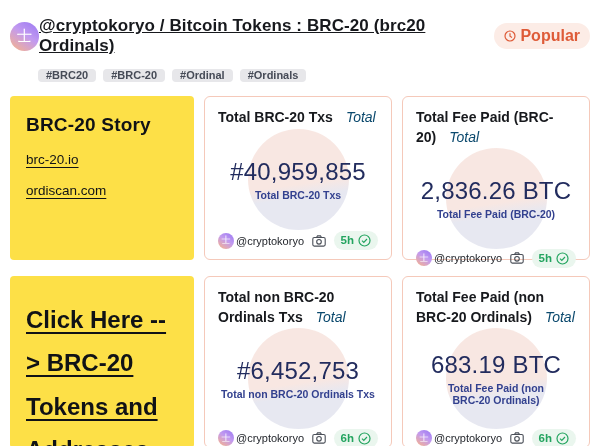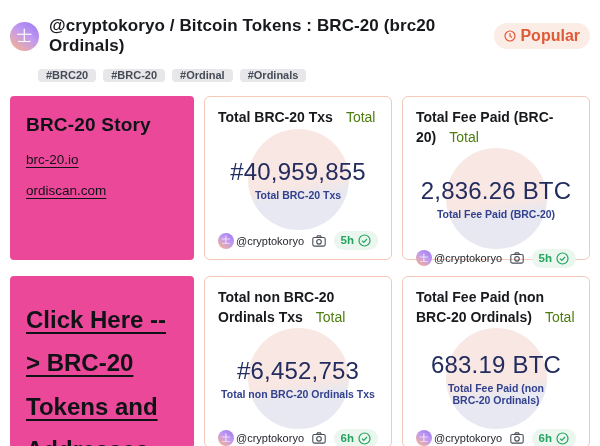--- a/index.html
+++ b/index.html
@@ -6,21 +6,21 @@
   html,body { width:600px; height:446px; background:#ffffff; font-family:"Liberation Sans", sans-serif; overflow:hidden; }
 
   
   .header { display:flex; align-items:center; padding:16px 10px 0 10px; }
   .avatar {
     width:29px; height:29px; border-radius:50%;
     background:linear-gradient(215deg,#9d7bf2 5%,#c29af0 45%,#f5b28e 95%);
     color:#fff; font-size:15px; display:flex; align-items:center; justify-content:center;
     flex:0 0 auto;
   }
-  .page-title { font-size:17px; font-weight:700; color:#17191d; margin-left:10px; letter-spacing:.1px; }
+  .page-title { font-size:17px; font-weight:700; color:#17191d; letter-spacing:.1px;text-decoration:underline; }
   .popular-badge {
     display:inline-flex; align-items:center; gap:4px; margin-left:10px;
     background:#fcece6; color:#de5b38; font-size:16px; font-weight:600;
     padding:4px 10px; border-radius:13px; white-space:nowrap;
   }
   .popular-badge svg { display:block; }
 
   
   .tags { display:flex; gap:7px; margin:13px 10px 0 38px; }
   .tag {
@@ -30,40 +30,40 @@
 
   
   .grid {
     display:grid; margin:14px 10px 0 10px;
     grid-template-columns:184px 188px 188px;
     grid-template-rows:164px 172px;
     column-gap:10px; row-gap:16px;
   }
 
   .pink-card {
-    background:#ec4899; border-radius:4px; padding:18px 16px;
+    background:#fde047; border-radius:4px; padding:18px 16px;
   }
   .story-title { font-size:19px; font-weight:700; color:#101216; letter-spacing:.2px; }
   .story-link {
     display:block; margin-top:16px; font-size:13.5px; color:#101216;
     text-decoration:underline; text-underline-offset:3px; cursor:pointer; width:max-content;
   }
   .dash-link {
     font-size:24px; font-weight:700; color:#101216; line-height:1.8;
     text-decoration:underline; text-underline-offset:4px; cursor:pointer; display:inline;
   }
   .dash-card { padding-top:22px; }
 
   .card {
     background:#ffffff; border:1px solid #f5c9ba; border-radius:6px;
     padding:11px 13px 9px 13px; display:flex; flex-direction:column;
   }
   .card-title { font-size:14px; line-height:1.42; color:#17191d; }
   .card-title .t-bold { font-weight:700; margin-right:13px; }
-  .card-title .t-agg { font-weight:400; color:#4d7c0f; }
+  .card-title .t-agg { font-weight:400; color:#0c4a6e;font-style:italic; }
 
   .counter-body { flex:1; display:flex; align-items:center; justify-content:center; }
   .circle {
     width:101px; height:101px; border-radius:50%;
     background:linear-gradient(172deg,#f8e7e2 54%,#e7e8f1 66%);
     display:flex; flex-direction:column; align-items:center; justify-content:center;
     text-align:center;
   }
   .counter-value { font-size:24px; color:#222c5e; letter-spacing:.2px; white-space:nowrap; }
   .counter-caption { font-size:10.5px; font-weight:700; color:#33418f; margin-top:3px; white-space:nowrap; }

